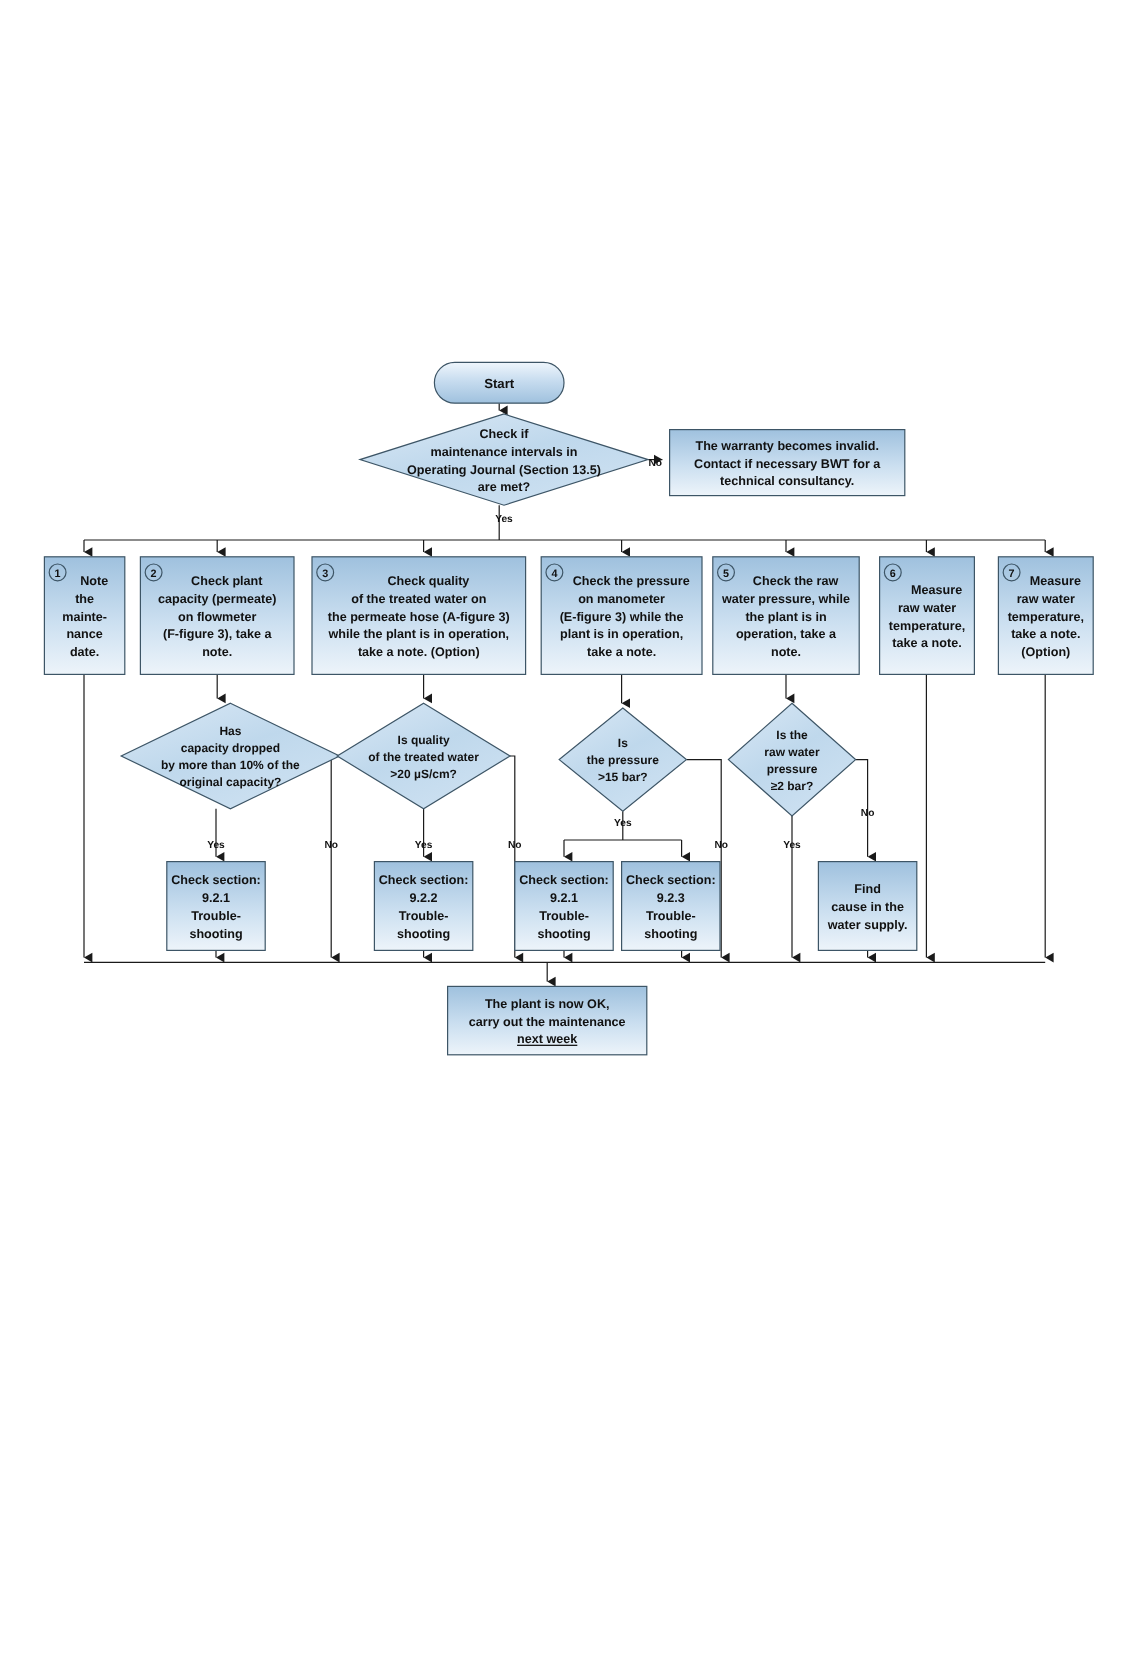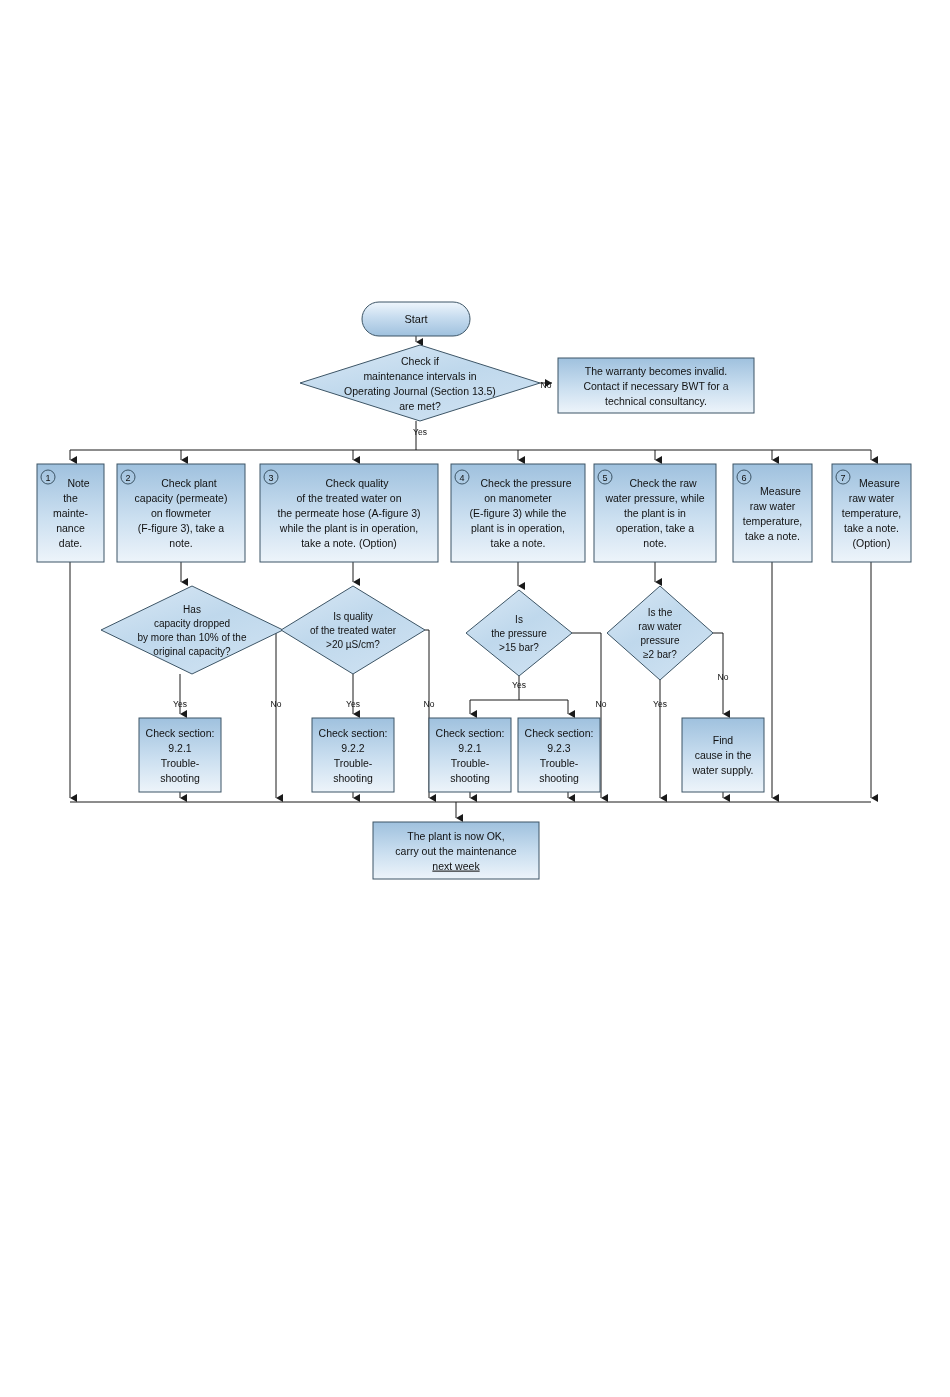--- a/index.html
+++ b/index.html
@@ -1,17 +1,17 @@
 <!DOCTYPE html>
 <html><head>
 <meta charset="utf-8">
 <style>
   html,body{margin:0;padding:0;background:#ffffff;}
   body{width:950px;height:1397px;font-family:"Liberation Sans",sans-serif;overflow:hidden;}
-  #flow-root{position:relative;width:950px;height:1076px;}
+  #flow-root{position:relative;width:950px;height:1076px;font-weight:bold;}
   svg#flow-svg{position:absolute;left:0;top:0;width:950px;height:1397px;display:block;}
   .node-text{font-family:"Liberation Sans",sans-serif;fill:#111111;text-anchor:middle;}
   .edge-label{font-family:"Liberation Sans",sans-serif;font-size:8.5px;fill:#111111;text-anchor:middle;}
   .shape-outline{stroke:#3d5566;stroke-width:1;}
   .conn{stroke:#1a1a1a;stroke-width:1;fill:none;}
   .num-circle{fill:none;stroke:#3d5566;stroke-width:1;}
   .underline-txt{text-decoration:underline;}
 </style>
 </head>
 <body>

